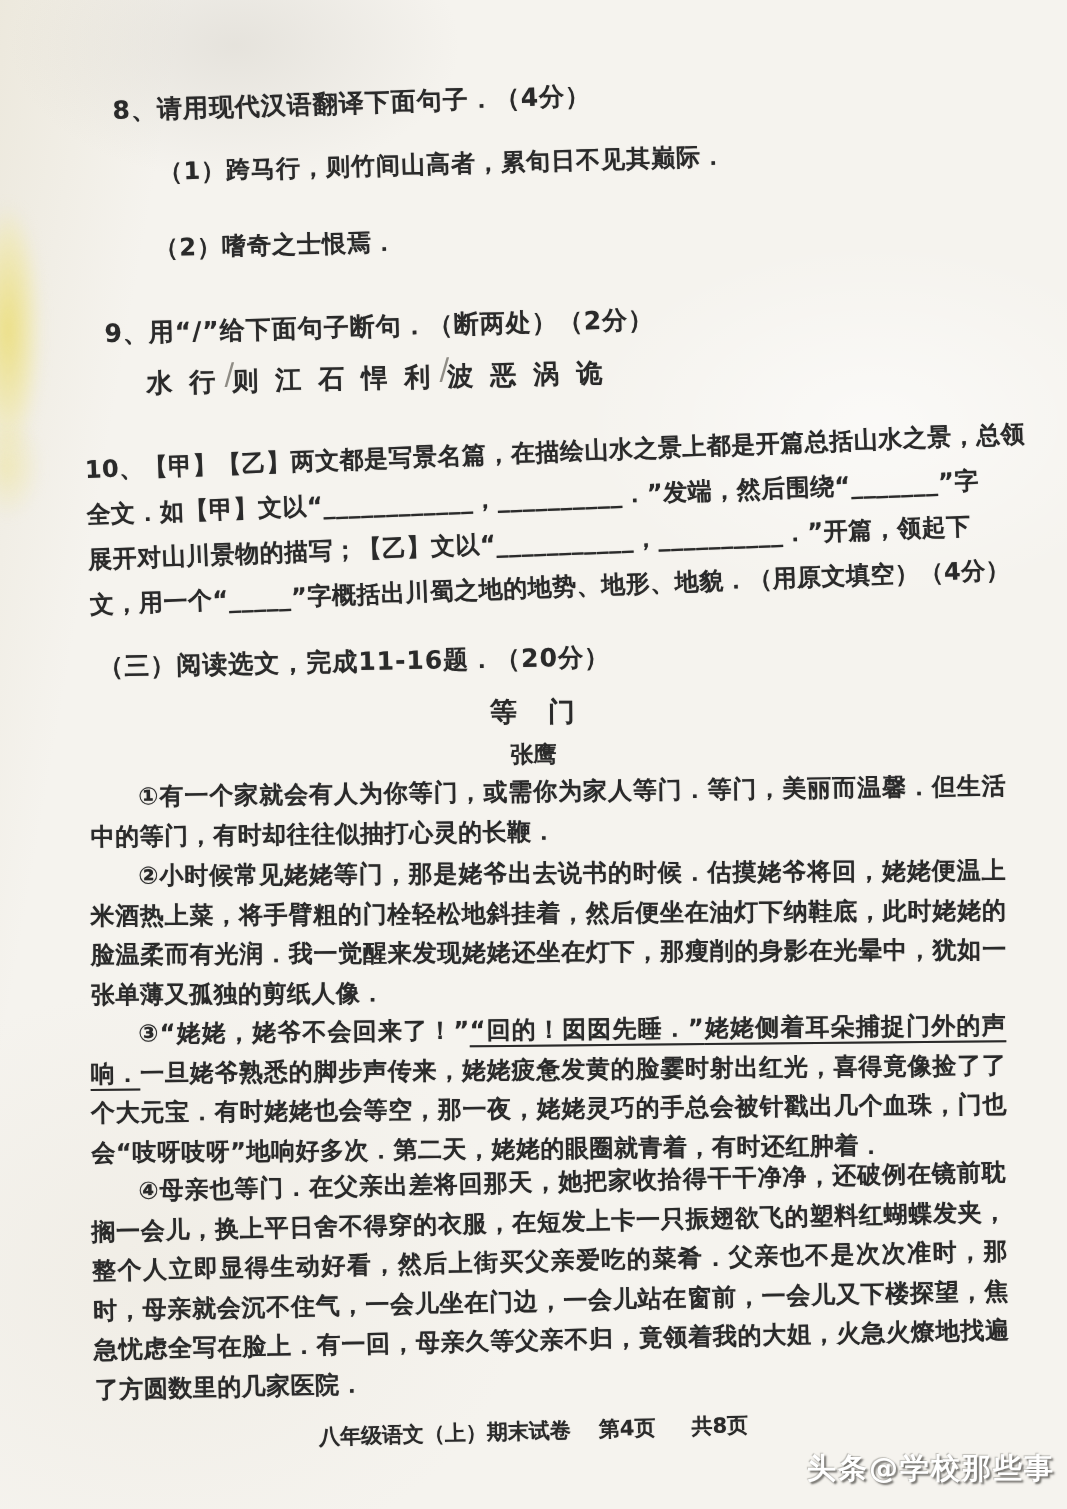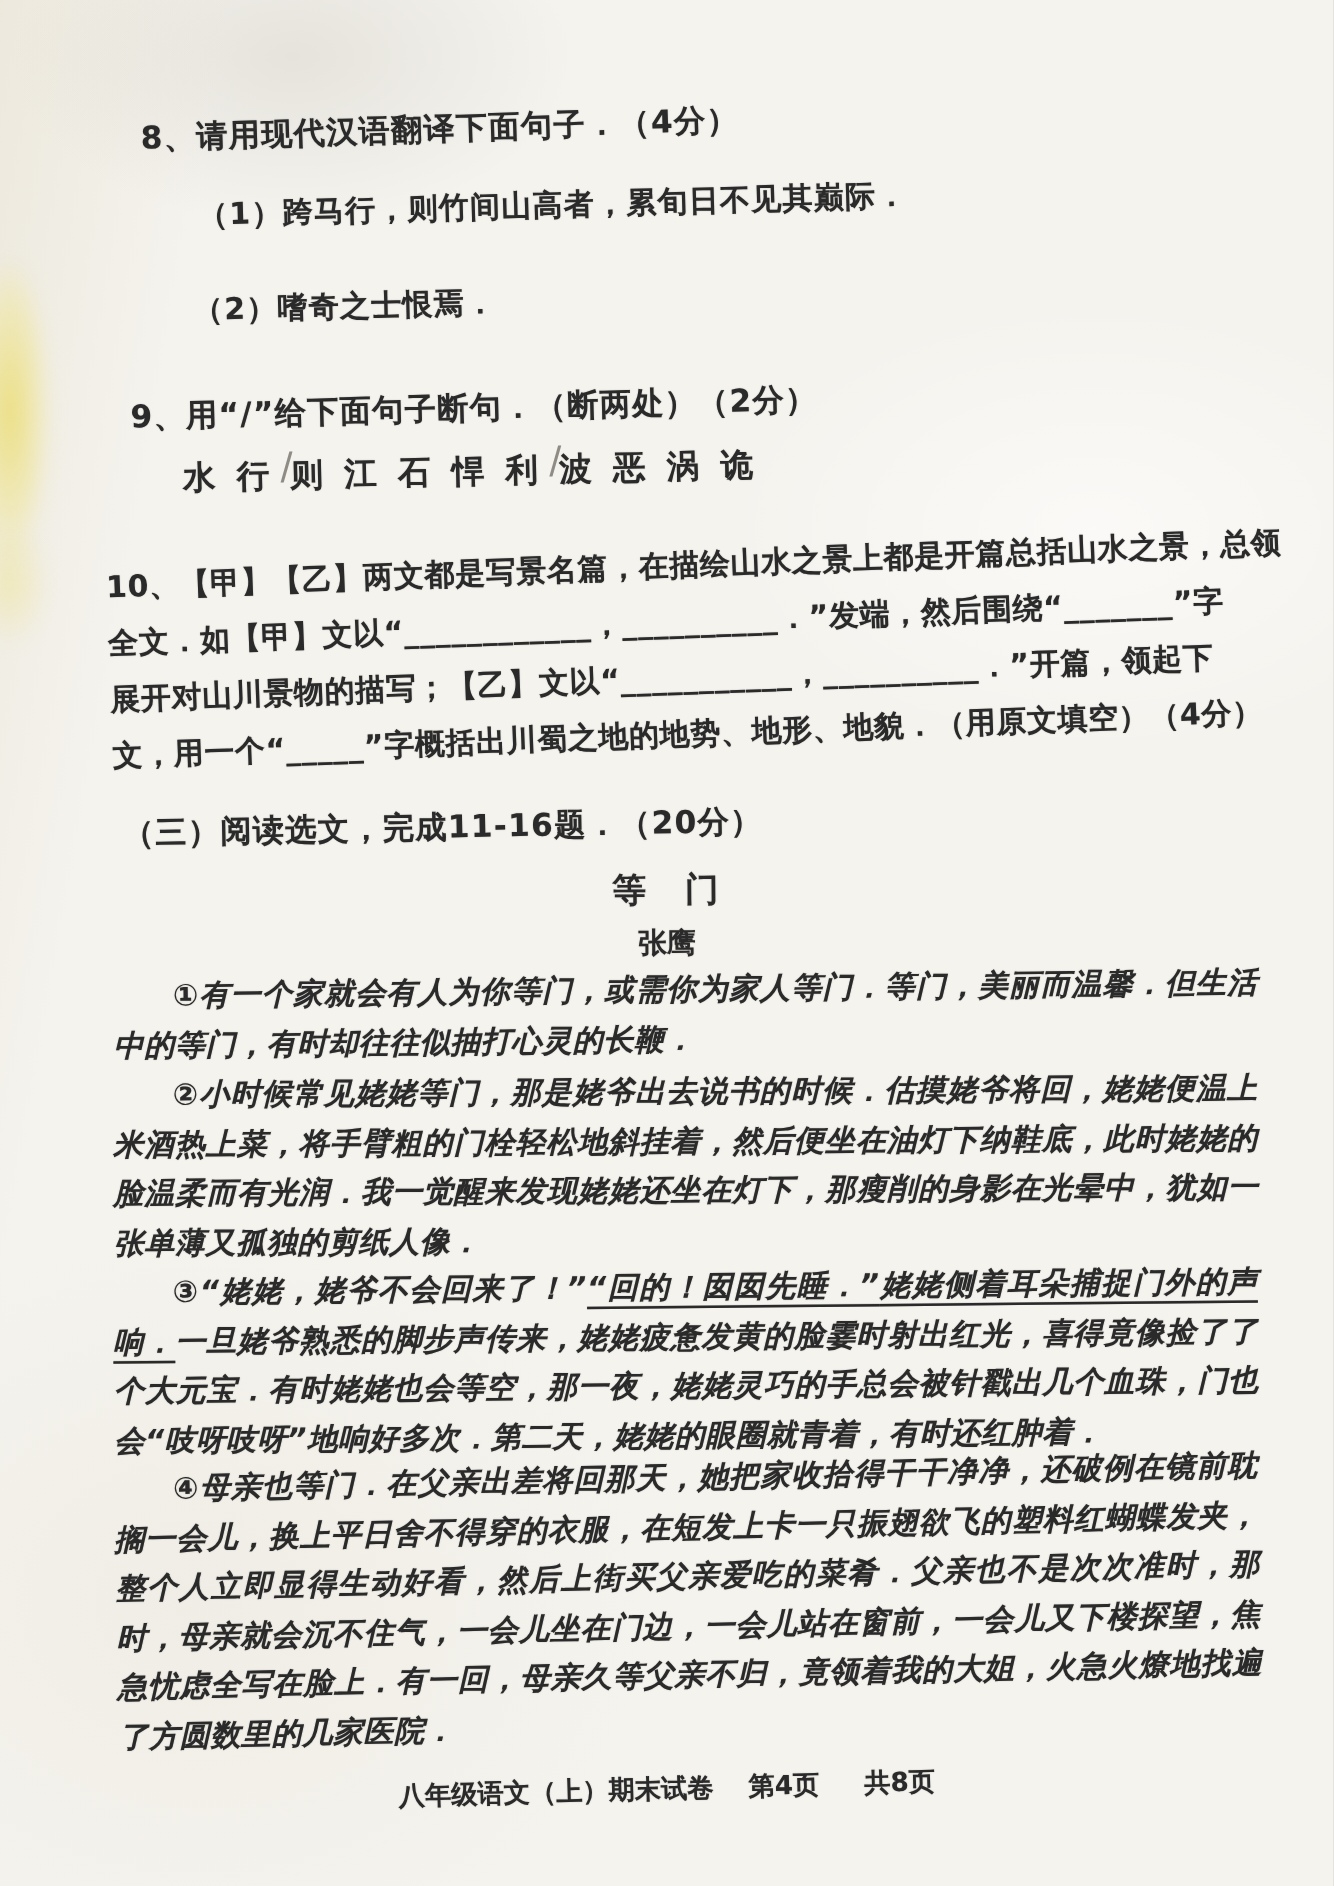--- a/index.html
+++ b/index.html
@@ -78,21 +78,20 @@
     font-size:23px; font-weight:600;
     transform:rotate(-0.4deg);
   }
 
   #passage {
     position:absolute; left:90px; top:778px; width:916px;
     font-size:24px; font-weight:600;
     line-height:39.5px;
     text-align:justify; text-justify:inter-ideograph;
     letter-spacing:0.5px;
-    font-style:italic;
   }
   #passage p { text-indent:2em; }
   .rot-a { transform:rotate(-0.7deg);  transform-origin:0 0; }
   .rot-b { transform:rotate(-0.35deg); transform-origin:0 0; }
   .rot-c { transform:rotate(-0.55deg); transform-origin:0 0; }
   .rot-d { transform:rotate(-1.25deg); transform-origin:0 0; }
 
   .seg-bold { font-weight:800; }
   .seg-underline {
     text-decoration:underline;
@@ -152,14 +151,15 @@
     <p class="rot-c"><span>③“姥姥，姥爷不会回来了！”</span><span class="seg-bold seg-underline">“回的！囡囡先睡．”</span><span class="seg-underline">姥姥侧着耳朵捕捉门外的声响．</span><span>一旦姥爷熟悉的脚步声传来，姥姥疲惫发黄的脸霎时射出红光，喜得竟像捡了了个大元宝．有时姥姥也会等空，那一夜，姥姥灵巧的手总会被针戳出几个血珠，门也会“吱呀吱呀”地响好多次．第二天，姥姥的眼圈就青着，有时还红肿着．</span></p>
     <p class="rot-d">④母亲也等门．在父亲出差将回那天，她把家收拾得干干净净，还破例在镜前耽搁一会儿，换上平日舍不得穿的衣服，在短发上卡一只振翅欲飞的塑料红蝴蝶发夹，整个人立即显得生动好看，然后上街买父亲爱吃的菜肴．父亲也不是次次准时，那时，母亲就会沉不住气，一会儿坐在门边，一会儿站在窗前，一会儿又下楼探望，焦急忧虑全写在脸上．有一回，母亲久等父亲不归，竟领着我的大姐，火急火燎地找遍了方圆数里的几家医院．</p>
   </div>
 
   <div id="footer" class="ink">
     <span>八年级语文（上）期末试卷</span>
     <span class="gap-a">第4页</span>
     <span class="gap-b">共8页</span>
   </div>
 
+  <div id="watermark">头条@学校那些事</div>
 
 </div>
 
 </body></html>

